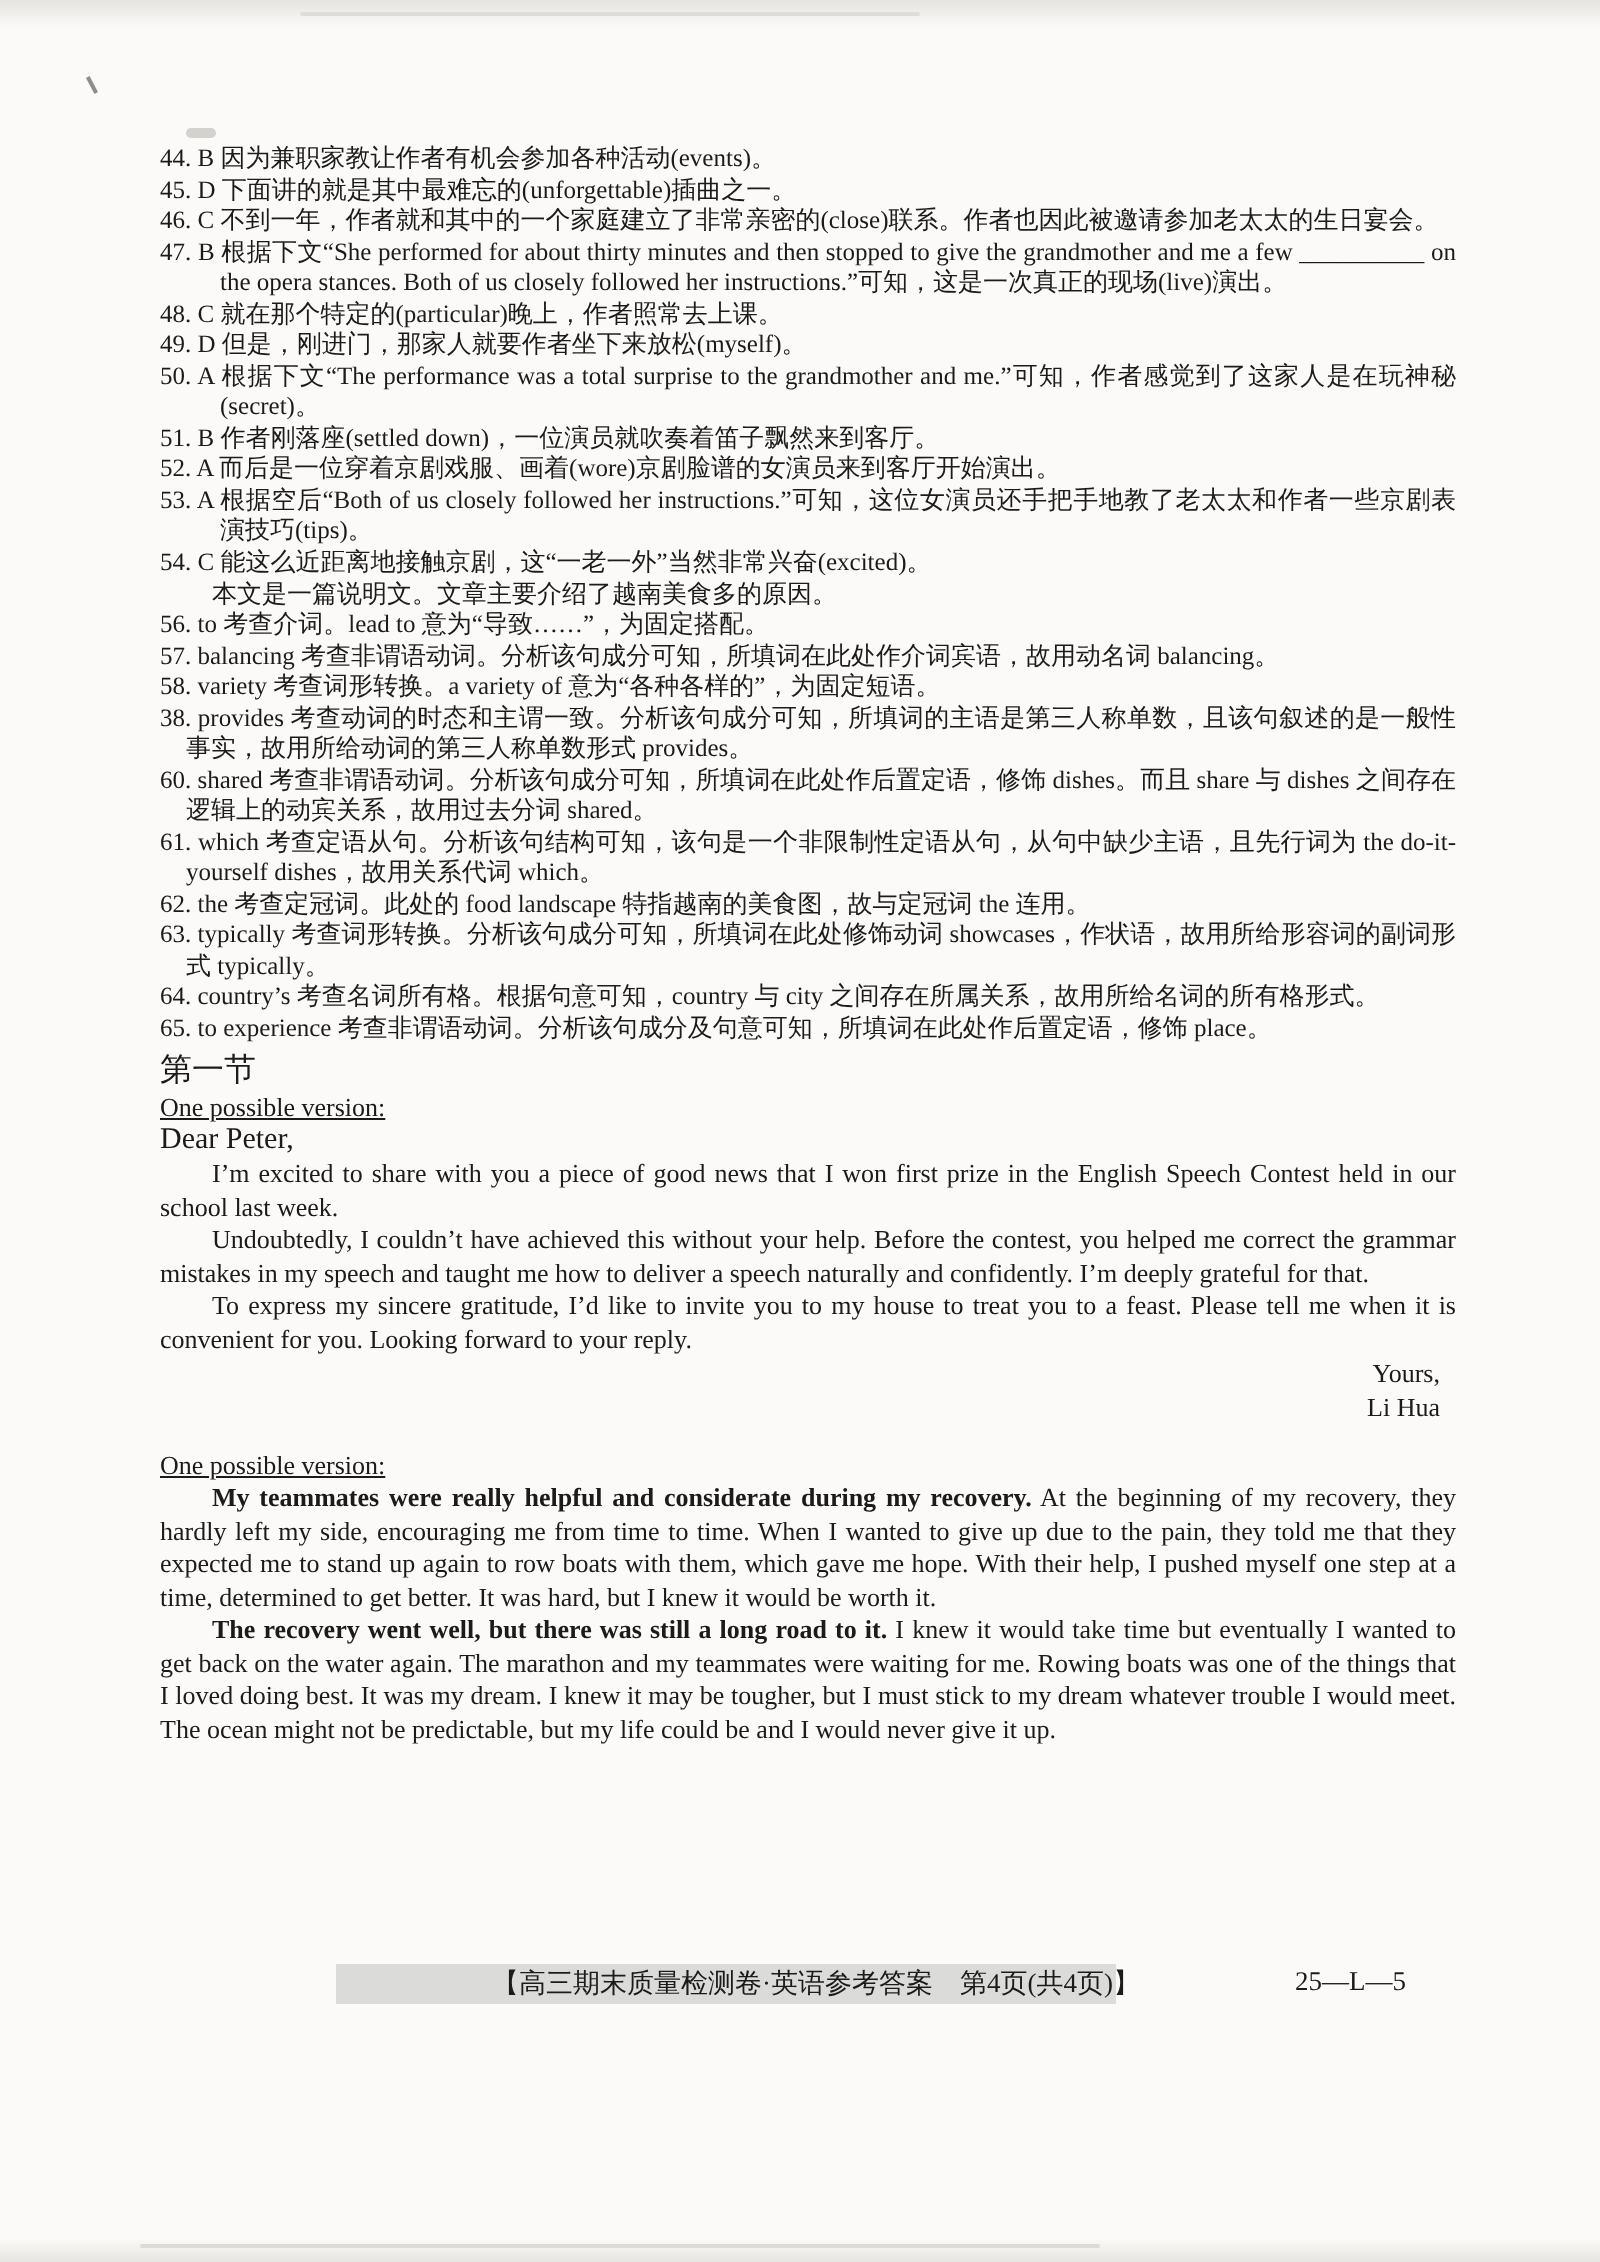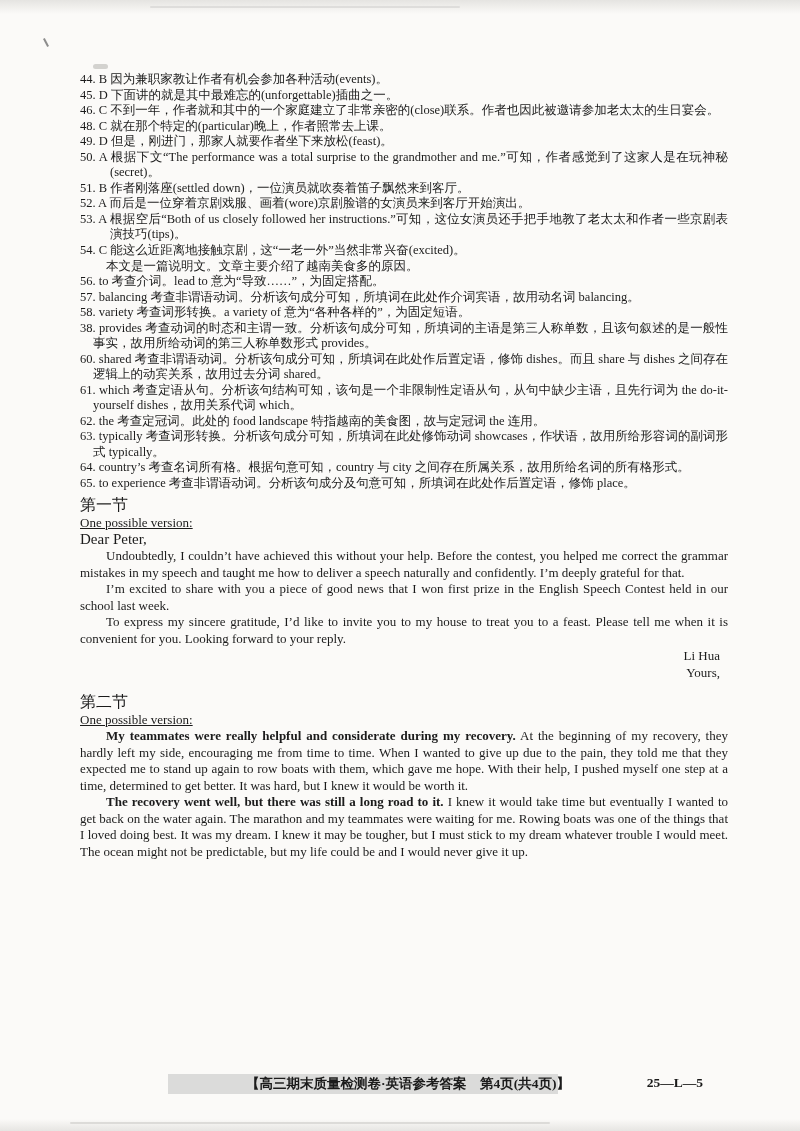--- a/index.html
+++ b/index.html
@@ -42,21 +42,21 @@
   .intro { font-size:12.5px; line-height:16px; text-indent:26px; }
 
   .block-title { font-weight:normal; font-size:16px; line-height:18px; margin-top:5px; }
   .version { font-size:13px; line-height:17px;text-decoration:underline; }
   .salutation { font-size:15px; line-height:17px; }
   .para { font-size:13px; line-height:16.5px; text-indent:26px; text-align:justify; }
   .right-line { font-size:13px; line-height:17px; text-align:right; padding-right:8px; }
   .lead { font-weight:bold; }
   .sec2 { margin-top:12px; }
 
-  .footer { position:absolute; left:0; top:1072px; width:741px; height:26px; font-weight:bold; }
+  .footer { position:absolute; left:0; top:980px; width:741px; height:26px; font-weight:normal; }
   .footer-bar { position:absolute; left:168px; top:2px; width:390px; height:20px;
     background:#c6c6c6; opacity:.6; }
   .footer-center { position:absolute; left:246px; top:3px; font-size:13.5px; }
   .footer-right { position:absolute; right:38px; top:3px; font-size:13.5px; }
 </style>
 </head>
 <body>
 
 <div class="page">
   <div class="edge-top"></div>
@@ -78,28 +78,33 @@
         <span>45.</span>
         <span>D</span>
         <span>下面讲的就是其中最难忘的(unforgettable)插曲之一。</span>
       </div>
       <div class="ans-item">
         <span>46.</span>
         <span>C</span>
         <span>不到一年，作者就和其中的一个家庭建立了非常亲密的(close)联系。作者也因此被邀请参加老太太的生日宴会。</span>
       </div>
       <div class="ans-item">
+        <span>47.</span>
+        <span>B</span>
+        <span>根据下文“She performed for about thirty minutes and then stopped to give the grandmother and me a few __________ on the opera stances. Both of us closely followed her instructions.”可知，这是一次真正的现场(live)演出。</span>
+      </div>
+      <div class="ans-item">
         <span>48.</span>
         <span>C</span>
         <span>就在那个特定的(particular)晚上，作者照常去上课。</span>
       </div>
       <div class="ans-item">
         <span>49.</span>
         <span>D</span>
-        <span>但是，刚进门，那家人就要作者坐下来放松(feast)。</span>
+        <span>但是，刚进门，那家人就要作者坐下来放松(myself)。</span>
       </div>
       <div class="ans-item">
         <span>50.</span>
         <span>A</span>
         <span>根据下文“The performance was a total surprise to the grandmother and me.”可知，作者感觉到了这家人是在玩神秘(secret)。</span>
       </div>
       <div class="ans-item">
         <span>51.</span>
         <span>B</span>
         <span>作者刚落座(settled down)，一位演员就吹奏着笛子飘然来到客厅。</span>
@@ -173,29 +178,28 @@
         <span>65.</span>
         <span>to experience</span>
         <span>考查非谓语动词。分析该句成分及句意可知，所填词在此处作后置定语，修饰 place。</span>
       </div>
     </div>
 
     <div class="block">
       <div class="block-title">第一节</div>
       <div class="version">One possible version:</div>
       <div class="salutation">Dear Peter,</div>
+      <p class="para">I’m excited to share with you a piece of good news that I won first prize in the English Speech Contest held in our school last week.</p>
       <p class="para">Undoubtedly, I couldn’t have achieved this without your help. Before the contest, you helped me correct the grammar mistakes in my speech and taught me how to deliver a speech naturally and confidently. I’m deeply grateful for that.</p>
-      <p class="para">I’m excited to share with you a piece of good news that I won first prize in the English Speech Contest held in our school last week.</p>
       <p class="para">To express my sincere gratitude, I’d like to invite you to my house to treat you to a feast. Please tell me when it is convenient for you. Looking forward to your reply.</p>
+      <div class="right-line">Yours,</div>
       <div class="right-line">Li Hua</div>
-      <div class="right-line">Yours,</div>
     </div>
 
     <div class="block sec2">
-      <div class="block-title">第二节</div>
       <div class="version">One possible version:</div>
       <p class="para">
         <span class="lead">My teammates were really helpful and considerate during my recovery.</span>
         <span>At the beginning of my recovery, they hardly left my side, encouraging me from time to time. When I wanted to give up due to the pain, they told me that they expected me to stand up again to row boats with them, which gave me hope. With their help, I pushed myself one step at a time, determined to get better. It was hard, but I knew it would be worth it.</span>
       </p>
       <p class="para">
         <span class="lead">The recovery went well, but there was still a long road to it.</span>
         <span>I knew it would take time but eventually I wanted to get back on the water again. The marathon and my teammates were waiting for me. Rowing boats was one of the things that I loved doing best. It was my dream. I knew it may be tougher, but I must stick to my dream whatever trouble I would meet. The ocean might not be predictable, but my life could be and I would never give it up.</span>
       </p>
     </div>

